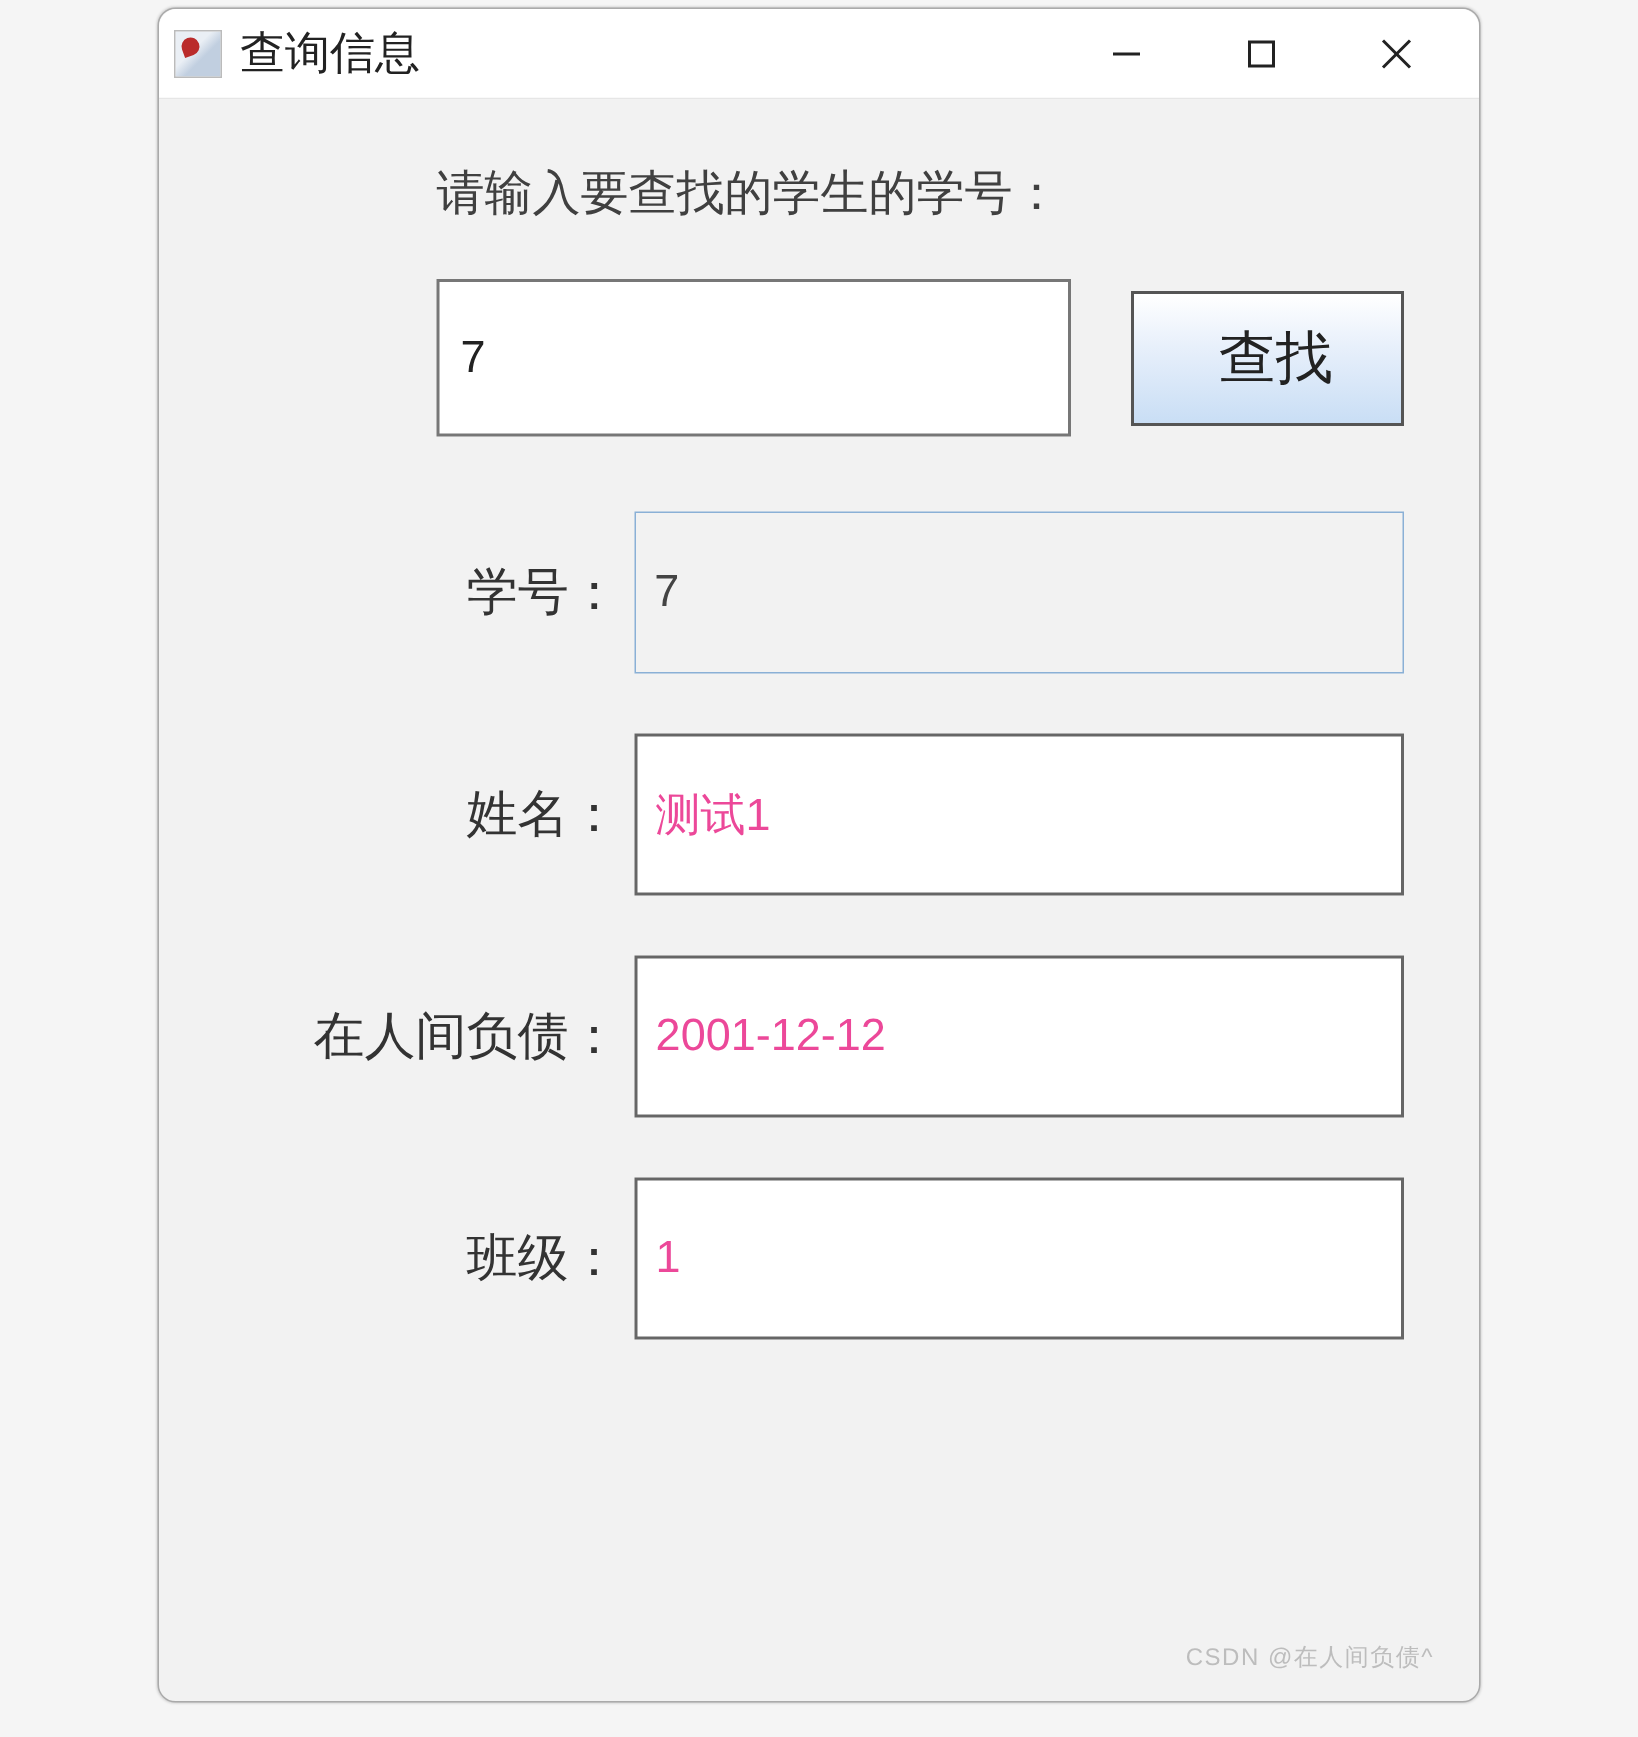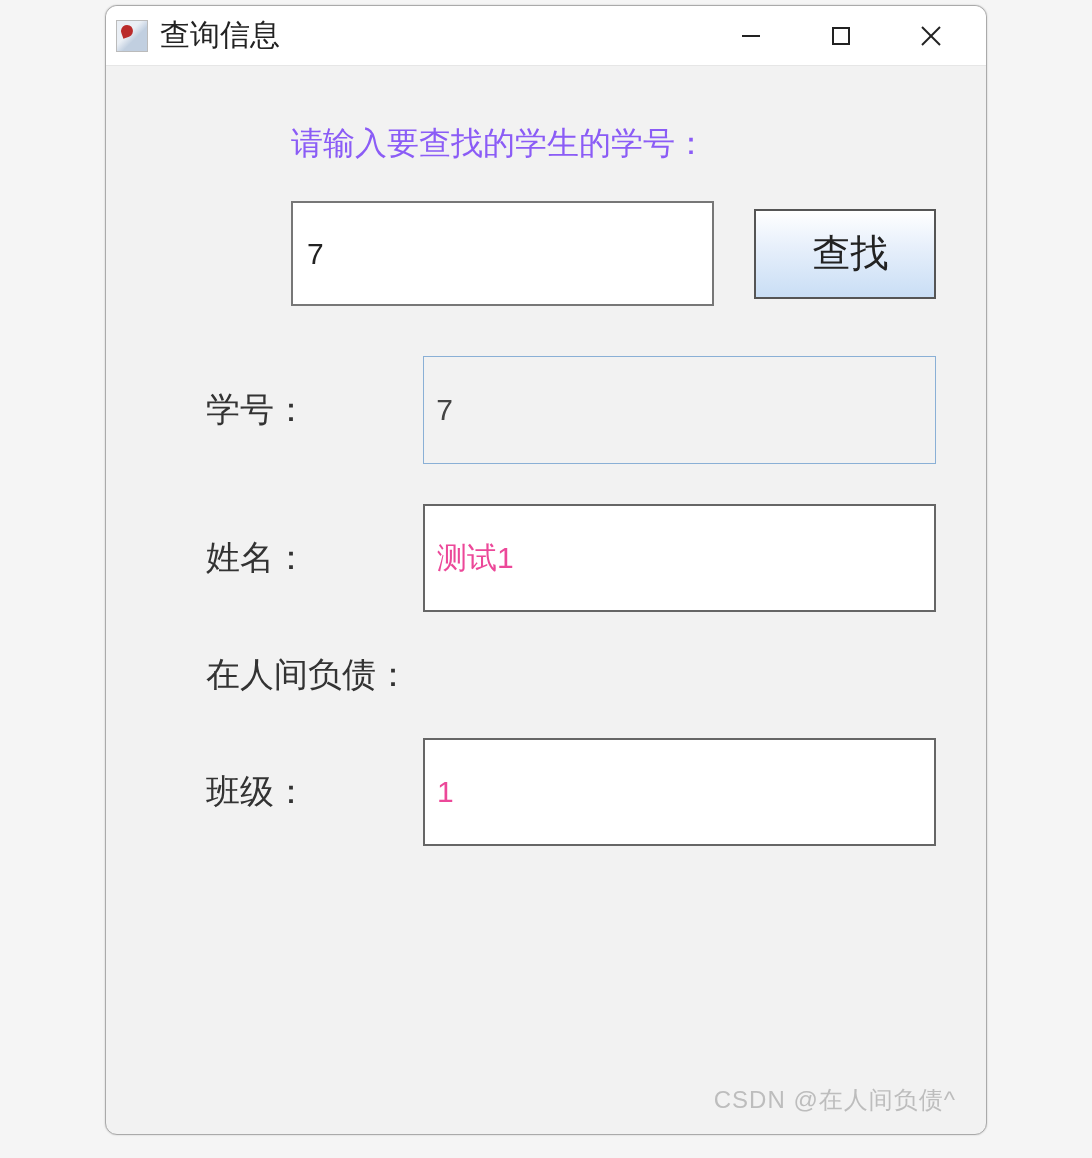--- a/index.html
+++ b/index.html
@@ -66,23 +66,23 @@
       justify-content: center;
       cursor: pointer;
     }
     .ctrl svg { stroke: #222; stroke-width: 2; fill: none; }
     .content {
       padding: 30px 50px;
       background: #f2f2f2;
     }
     .prompt {
       font-size: 32px;
-      color: #8b5cf6;
+      color: #404040;
       margin-left: 135px;
-      margin-top: 26px;
+      margin-top: 11px;
       margin-bottom: 35px;
       font-family: Liberation Serif, serif;
     }
     .search-row {
       display: flex;
       align-items: center;
       margin-left: 135px;
       margin-bottom: 50px;
       gap: 40px;
     }
@@ -110,21 +110,21 @@
     .form {
       margin-left: 50px;
     }
     .form-row {
       display: flex;
       align-items: center;
       margin-bottom: 40px;
     }
     .form-label {
       width: 250px;
-      text-align: left;
+      text-align: right;
       font-size: 34px;
       font-family: "SimSun", serif;
       color: #333;
       padding-right: 10px;
     }
     .form-field {
       width: 590px;
       height: 108px;
       border: 2px solid #666;
       background: #fff;
@@ -136,21 +136,21 @@
     }
     .form-field.readonly {
       background: #f2f2f2;
       border: 1px solid #8ab0d6;
       color: #444;
     }
     .watermark {
       position: absolute;
       bottom: 18px;
       right: 30px;
-      font-size: 24px;
+      font-size: 16px;
       color: #bdbdbd;
       font-family: "Microsoft YaHei", sans-serif;
       letter-spacing: 1px;
     }
   </style>
 </head>
 <body>
 
 <div class="window">
   <div class="titlebar">
@@ -188,20 +188,21 @@
       <div class="form-row">
         <div class="form-label">学号：</div>
         <div class="form-field readonly">7</div>
       </div>
       <div class="form-row">
         <div class="form-label">姓名：</div>
         <div class="form-field">测试1</div>
       </div>
       <div class="form-row">
         <div class="form-label">在人间负债：</div>
+        <div class="form-field">2001-12-12</div>
       </div>
       <div class="form-row">
         <div class="form-label">班级：</div>
         <div class="form-field">1</div>
       </div>
     </div>
   </div>
 
   <div class="watermark">CSDN @在人间负债^</div>
 </div>

